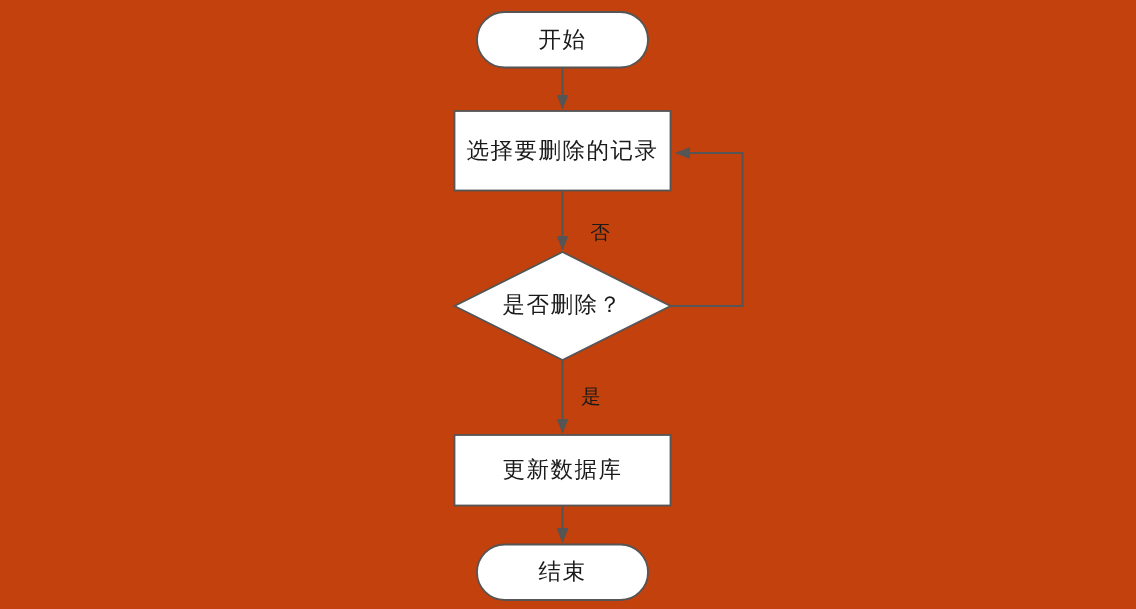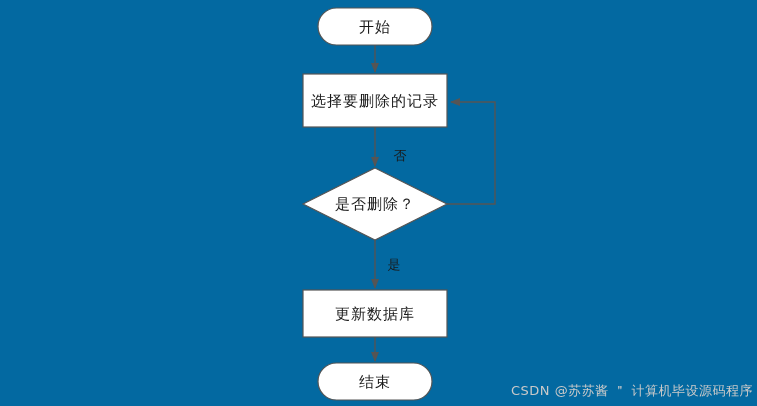--- a/index.html
+++ b/index.html
@@ -4,21 +4,21 @@
 <style>
   html, body {
     margin: 0;
     padding: 0;
     background: #ffffff;
   }
   #canvas {
     position: relative;
     width: 757px;
     height: 406px;
-    background: #0369a1;
+    background: #c2410c;
     overflow: hidden;
     font-family: "DejaVu Sans", "Liberation Sans", sans-serif;
   }
   #flow-svg {
     position: absolute;
     left: 0;
     top: 0;
     width: 757px;
     height: 406px;
   }
@@ -93,15 +93,14 @@
     <text class="node-text" x="375" y="314">更新数据库</text>
 
     <rect class="shape" x="318" y="363" width="114" height="37" rx="18.5" ry="18.5"></rect>
     <text class="node-text" x="375" y="382">结束</text>
 
     <text class="edge-label" x="400" y="156">否</text>
 
     <text class="edge-label" x="394" y="265">是</text>
   </svg>
 
-  <div class="watermark">CSDN @苏苏酱 ＂ 计算机毕设源码程序</div>
 
 </div>
 
 </body></html>

